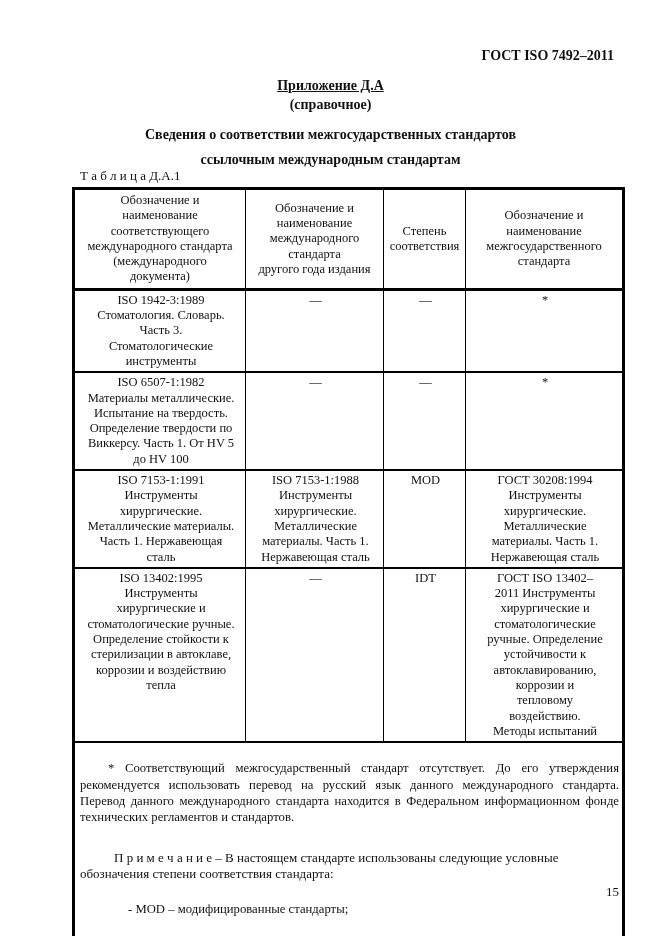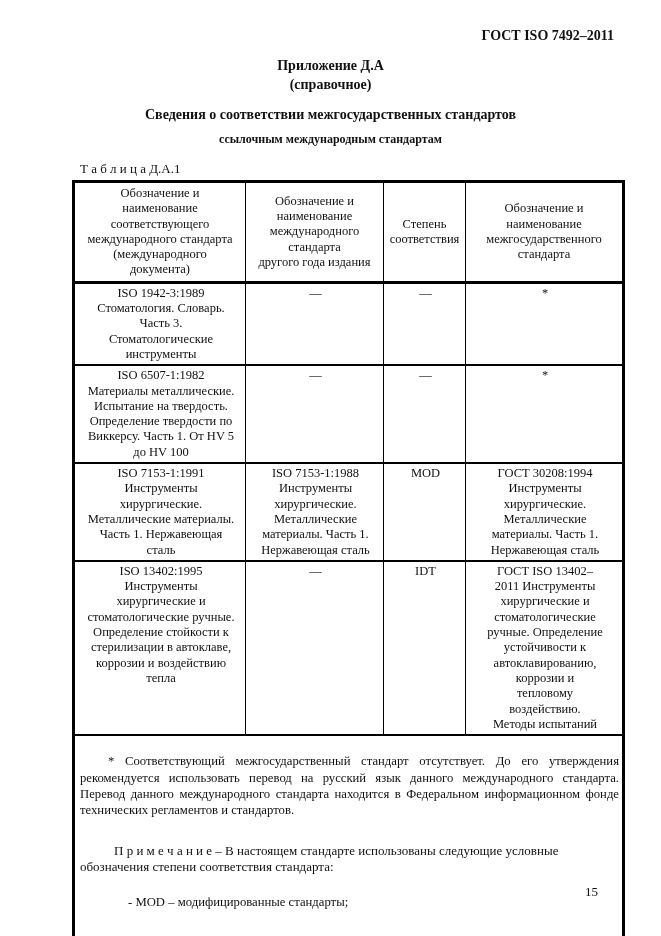--- a/index.html
+++ b/index.html
@@ -4,35 +4,35 @@
 <style>
   * { margin: 0; padding: 0; box-sizing: border-box; }
   html, body { background: #ffffff; }
   body {
     width: 661px; height: 936px;
     font-family: "Liberation Serif", "DejaVu Serif", serif;
     color: #111;
     position: relative;
     overflow: hidden;
   }
-  .page { width: 661px; height: 936px; padding-top: 28px; position: relative; }
+  .page { width: 661px; height: 936px; padding-top: 48px; position: relative; }
 
   .doc-ref {
     text-align: right;
     padding-right: 47px;
     font-weight: bold;
     font-size: 14px;
     margin-bottom: 14px;
   }
   .center { text-align: center; }
   .bold { font-weight: bold; }
-  .appendix-title { font-size: 14px; margin-bottom: 3px; }
+  .appendix-title { font-size: 14px; margin-bottom: 3px; text-decoration: underline; }
   .appendix-sub   { font-size: 14px; margin-bottom: 14px; text-align: center; }
   .heading-1 { font-size: 14px; margin-bottom: 9px; }
-  .heading-2 { font-size: 12px; margin-bottom: 14px; }
+  .heading-2 { font-size: 14px; }
 
   .table-label {
     font-size: 13px;
     margin-left: 80px;
     margin-bottom: 3px;
   }
 
   table.std {
     border-collapse: collapse;
     table-layout: fixed;
@@ -86,21 +86,21 @@
     margin-bottom: 4px;
   }
   .note-item {
     font-size: 12.7px;
     line-height: 16px;
     margin-left: 48px;
     margin-bottom: 9px;
   }
   .page-number {
     position: absolute;
-    right: 63px;
+    right: 42px;
     bottom: 36px;
     font-size: 13px;
   }
 </style>
 </head>
 <body>
 
 <div class="page">
 
   <div class="doc-ref">ГОСТ ISO 7492–2011</div>

